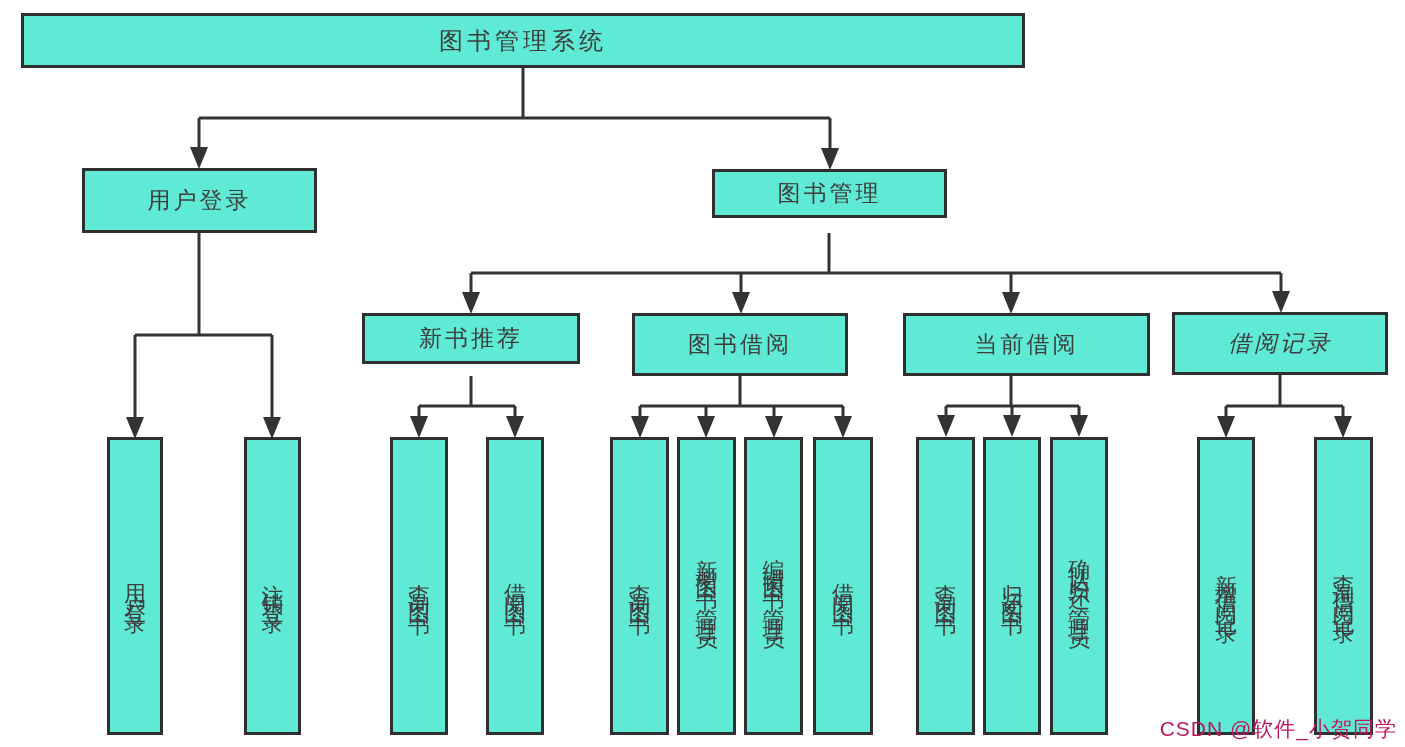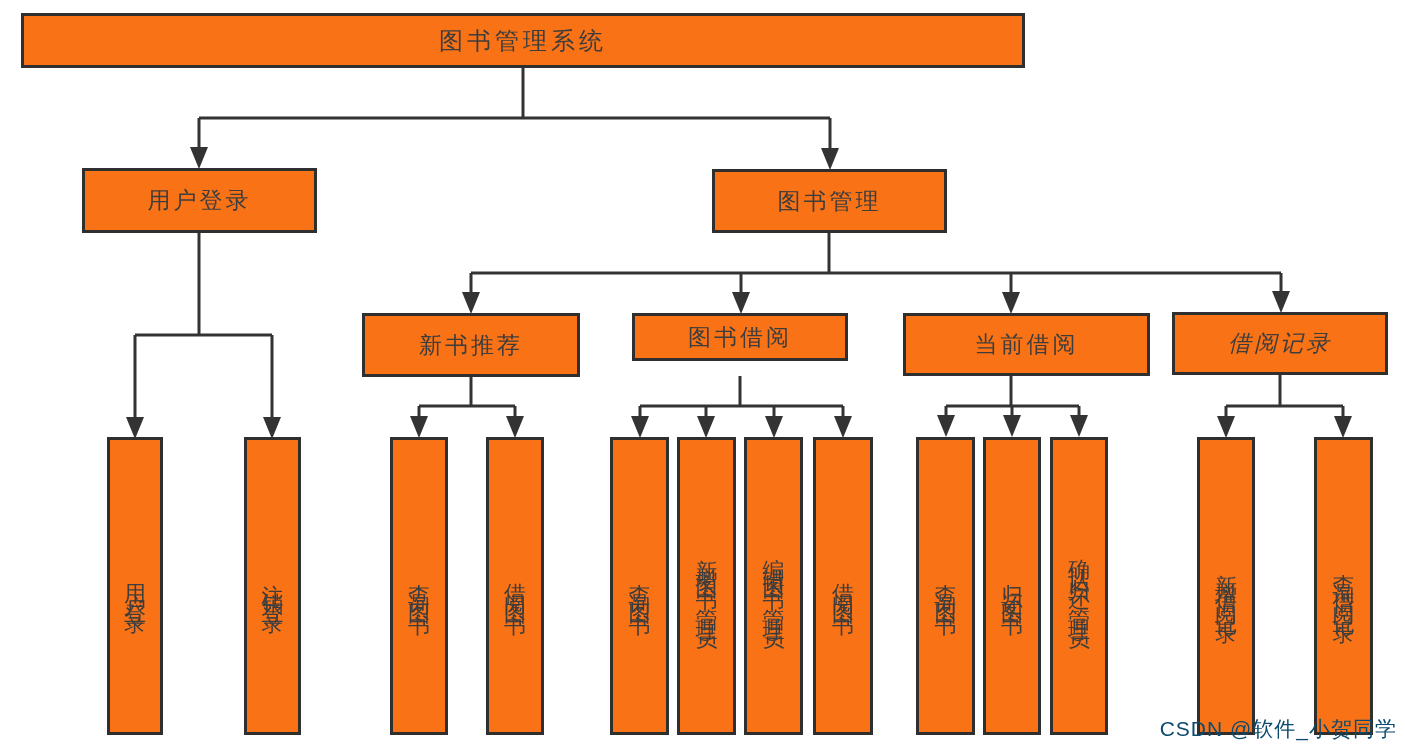--- a/index.html
+++ b/index.html
@@ -14,21 +14,21 @@
   .connectors {
     position: absolute;
     left: 0; top: 0;
     width: 1405px; height: 747px;
     z-index: 0;
   }
   .node {
     position: absolute;
     box-sizing: border-box;
     border: 3px solid #2f2f2f;
-    background: #f97316;
+    background: #5eead4;
     color: #3d3d3d;
     display: flex;
     align-items: center;
     justify-content: center;
     z-index: 1;
   }
   .h-node {
     font-size: 23px;
     letter-spacing: 3px;
     white-space: nowrap;
@@ -43,21 +43,21 @@
     font-size: 22px;
     letter-spacing: 10px;
     line-height: 1;
   }
   .watermark {
     position: absolute;
     right: 8px;
     bottom: 4px;
     font-size: 21px;
     letter-spacing: 1px;
-    color: #0c4a6e;
+    color: #be185d;
     z-index: 2;
     white-space: nowrap;
   }
 </style>
 </head>
 <body>
 
 <div class="canvas">
 
   <svg class="connectors" viewBox="0 0 1405 747" xmlns="http://www.w3.org/2000/svg">
@@ -122,24 +122,24 @@
       <polygon points="1003,415 1021,415 1012,437"></polygon>
       <polygon points="1070,415 1088,415 1079,437"></polygon>
       <polygon points="1217,416 1235,416 1226,438"></polygon>
       <polygon points="1334,416 1352,416 1343,438"></polygon>
     </g>
   </svg>
 
   <div class="node h-node root-node" style="left:21px; top:13px; width:1004px; height:55px;">图书管理系统</div>
 
   <div class="node h-node" style="left:82px; top:168px; width:235px; height:65px;">用户登录</div>
-  <div class="node h-node" style="left:712px; top:169px; width:235px; height:64px;">图书管理</div>
+  <div class="node h-node" style="left:712px; top:169px; width:235px; height:49px;">图书管理</div>
 
-  <div class="node h-node" style="left:362px; top:313px; width:218px; height:64px;">新书推荐</div>
-  <div class="node h-node" style="left:632px; top:313px; width:216px; height:48px;">图书借阅</div>
+  <div class="node h-node" style="left:362px; top:313px; width:218px; height:51px;">新书推荐</div>
+  <div class="node h-node" style="left:632px; top:313px; width:216px; height:63px;">图书借阅</div>
   <div class="node h-node" style="left:903px; top:313px; width:247px; height:63px;">当前借阅</div>
   <div class="node h-node" style="left:1172px; top:312px; width:216px; height:63px;font-style:italic;">借阅记录</div>
 
   <div class="node v-node" style="left:107px; top:437px; width:56px; height:298px;">用户登录</div>
   <div class="node v-node" style="left:244px; top:437px; width:57px; height:298px;">注销登录</div>
   <div class="node v-node" style="left:390px; top:437px; width:58px; height:298px;">查询图书</div>
   <div class="node v-node" style="left:486px; top:437px; width:58px; height:298px;">借阅图书</div>
   <div class="node v-node" style="left:610px; top:437px; width:59px; height:298px;">查询图书</div>
   <div class="node v-node" style="left:677px; top:437px; width:59px; height:298px;">新增图书（管理员）</div>
   <div class="node v-node" style="left:744px; top:437px; width:59px; height:298px;">编辑图书（管理员）</div>

